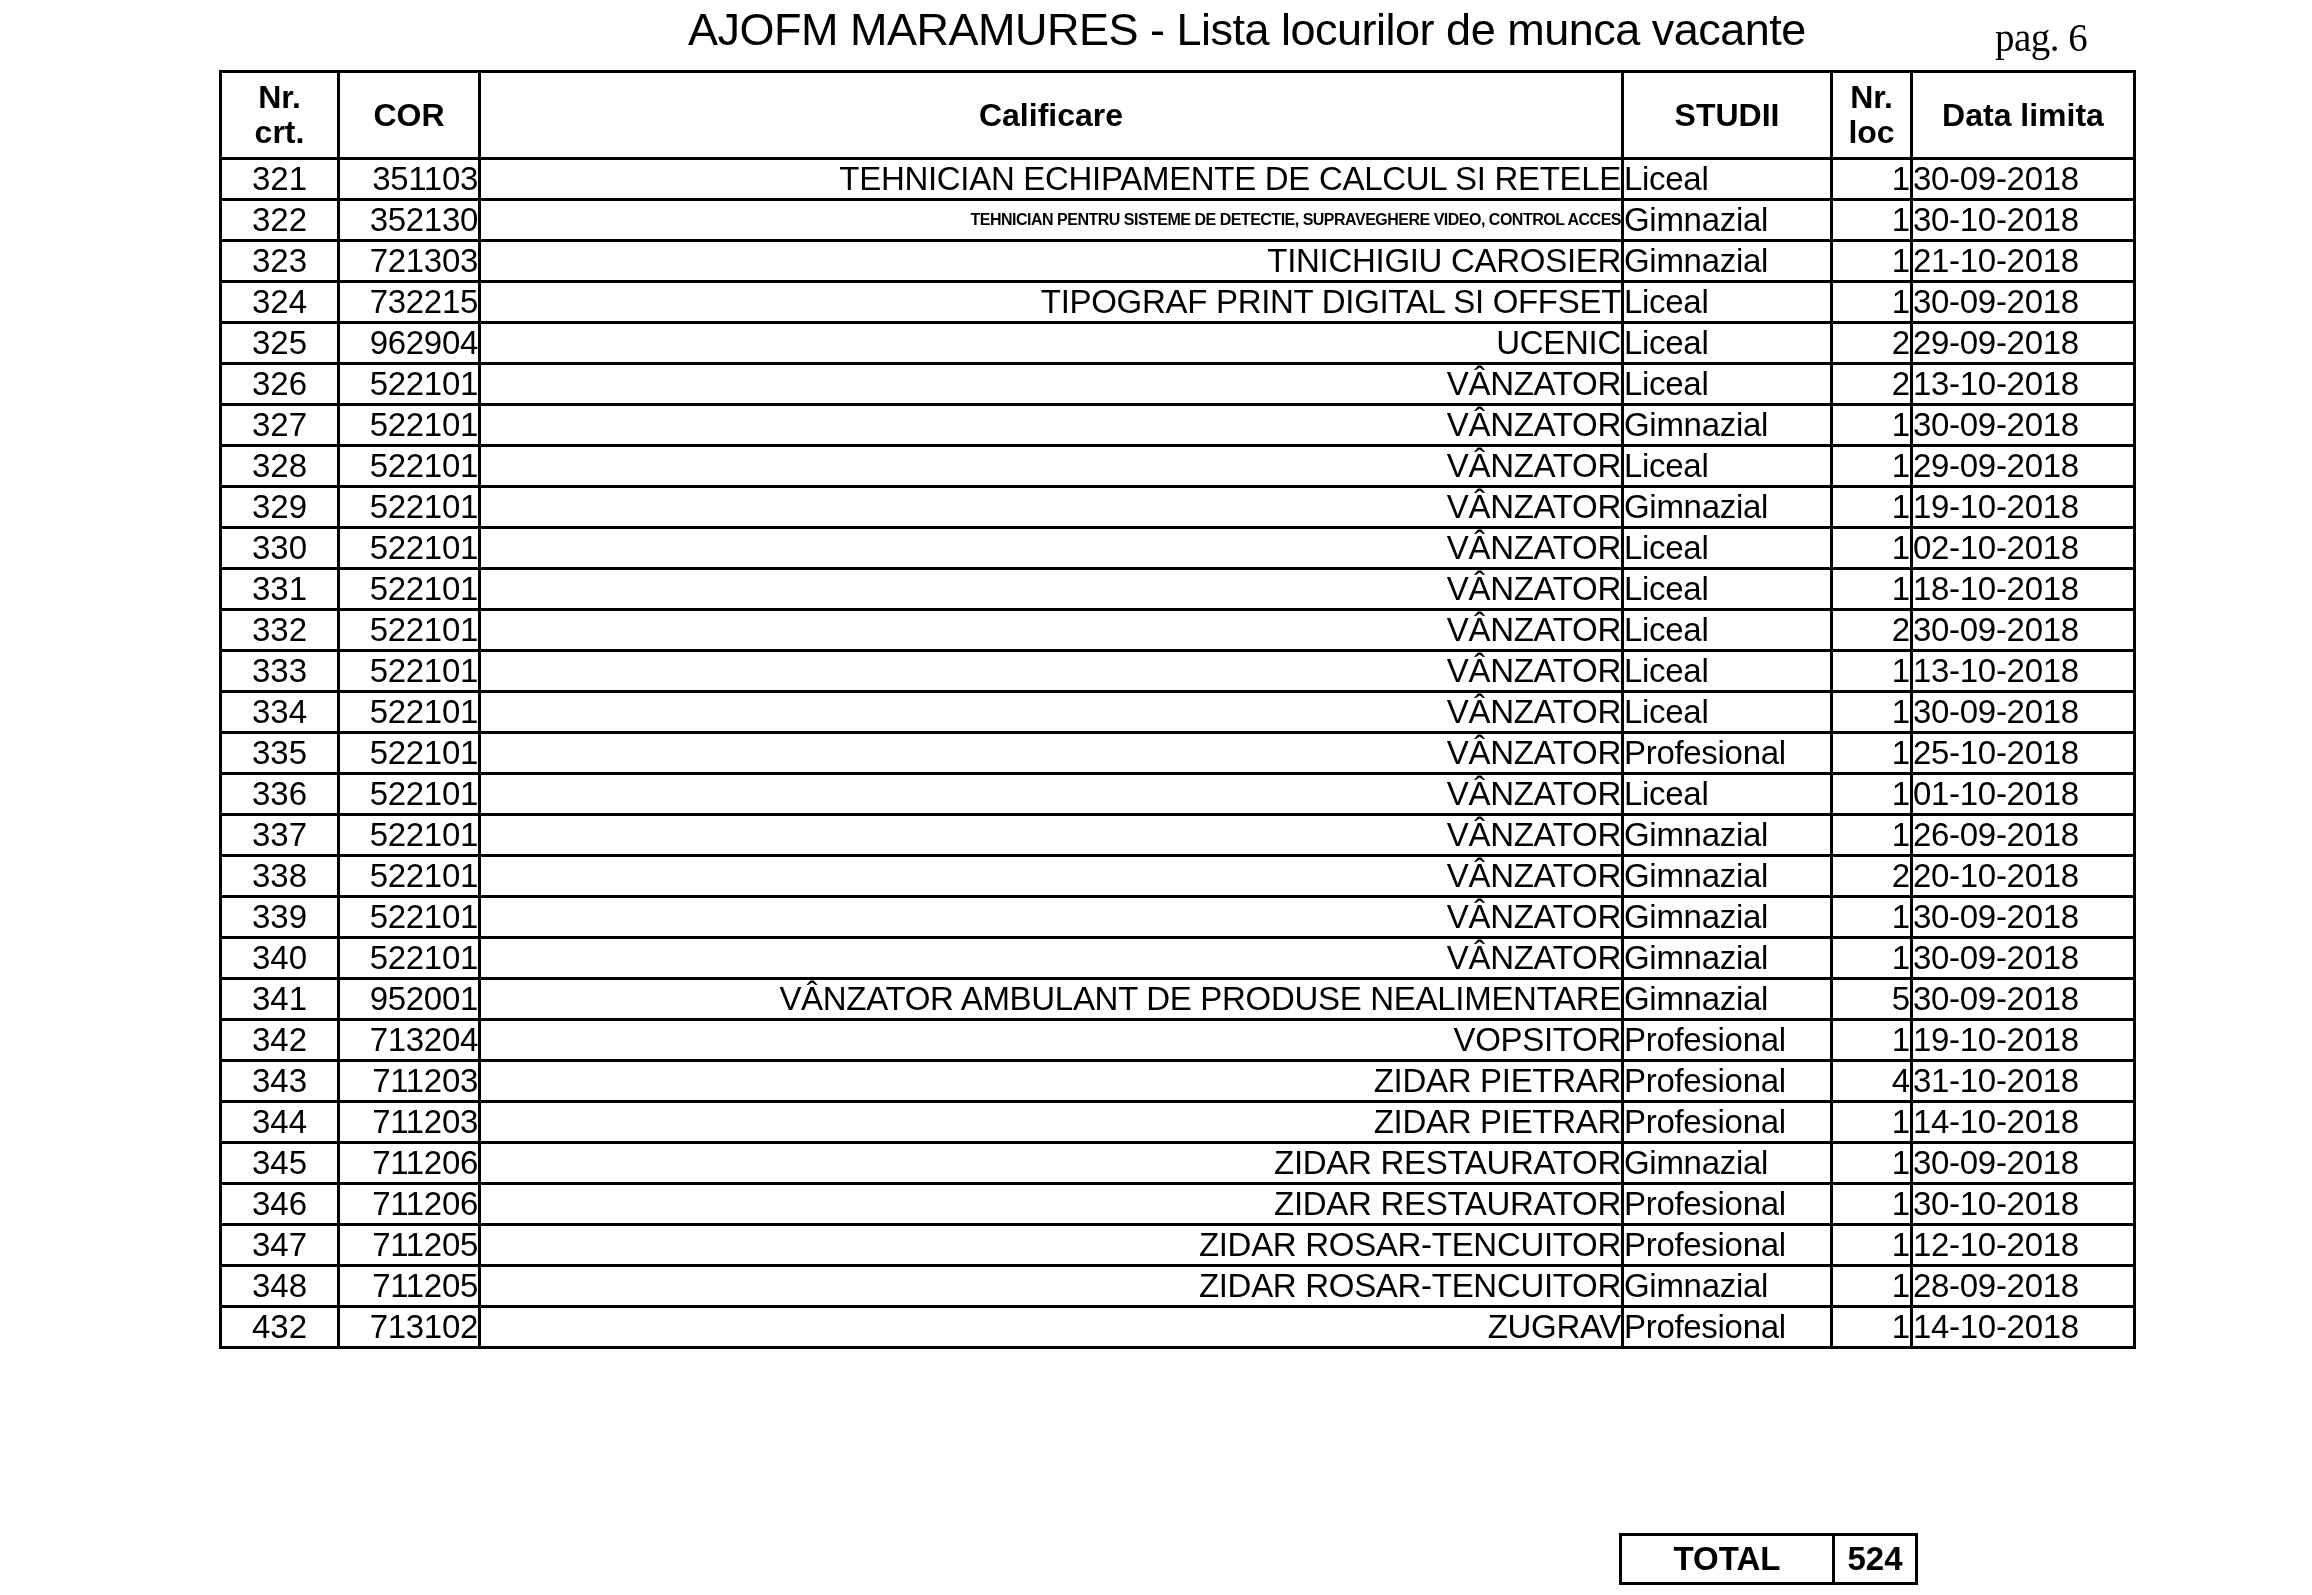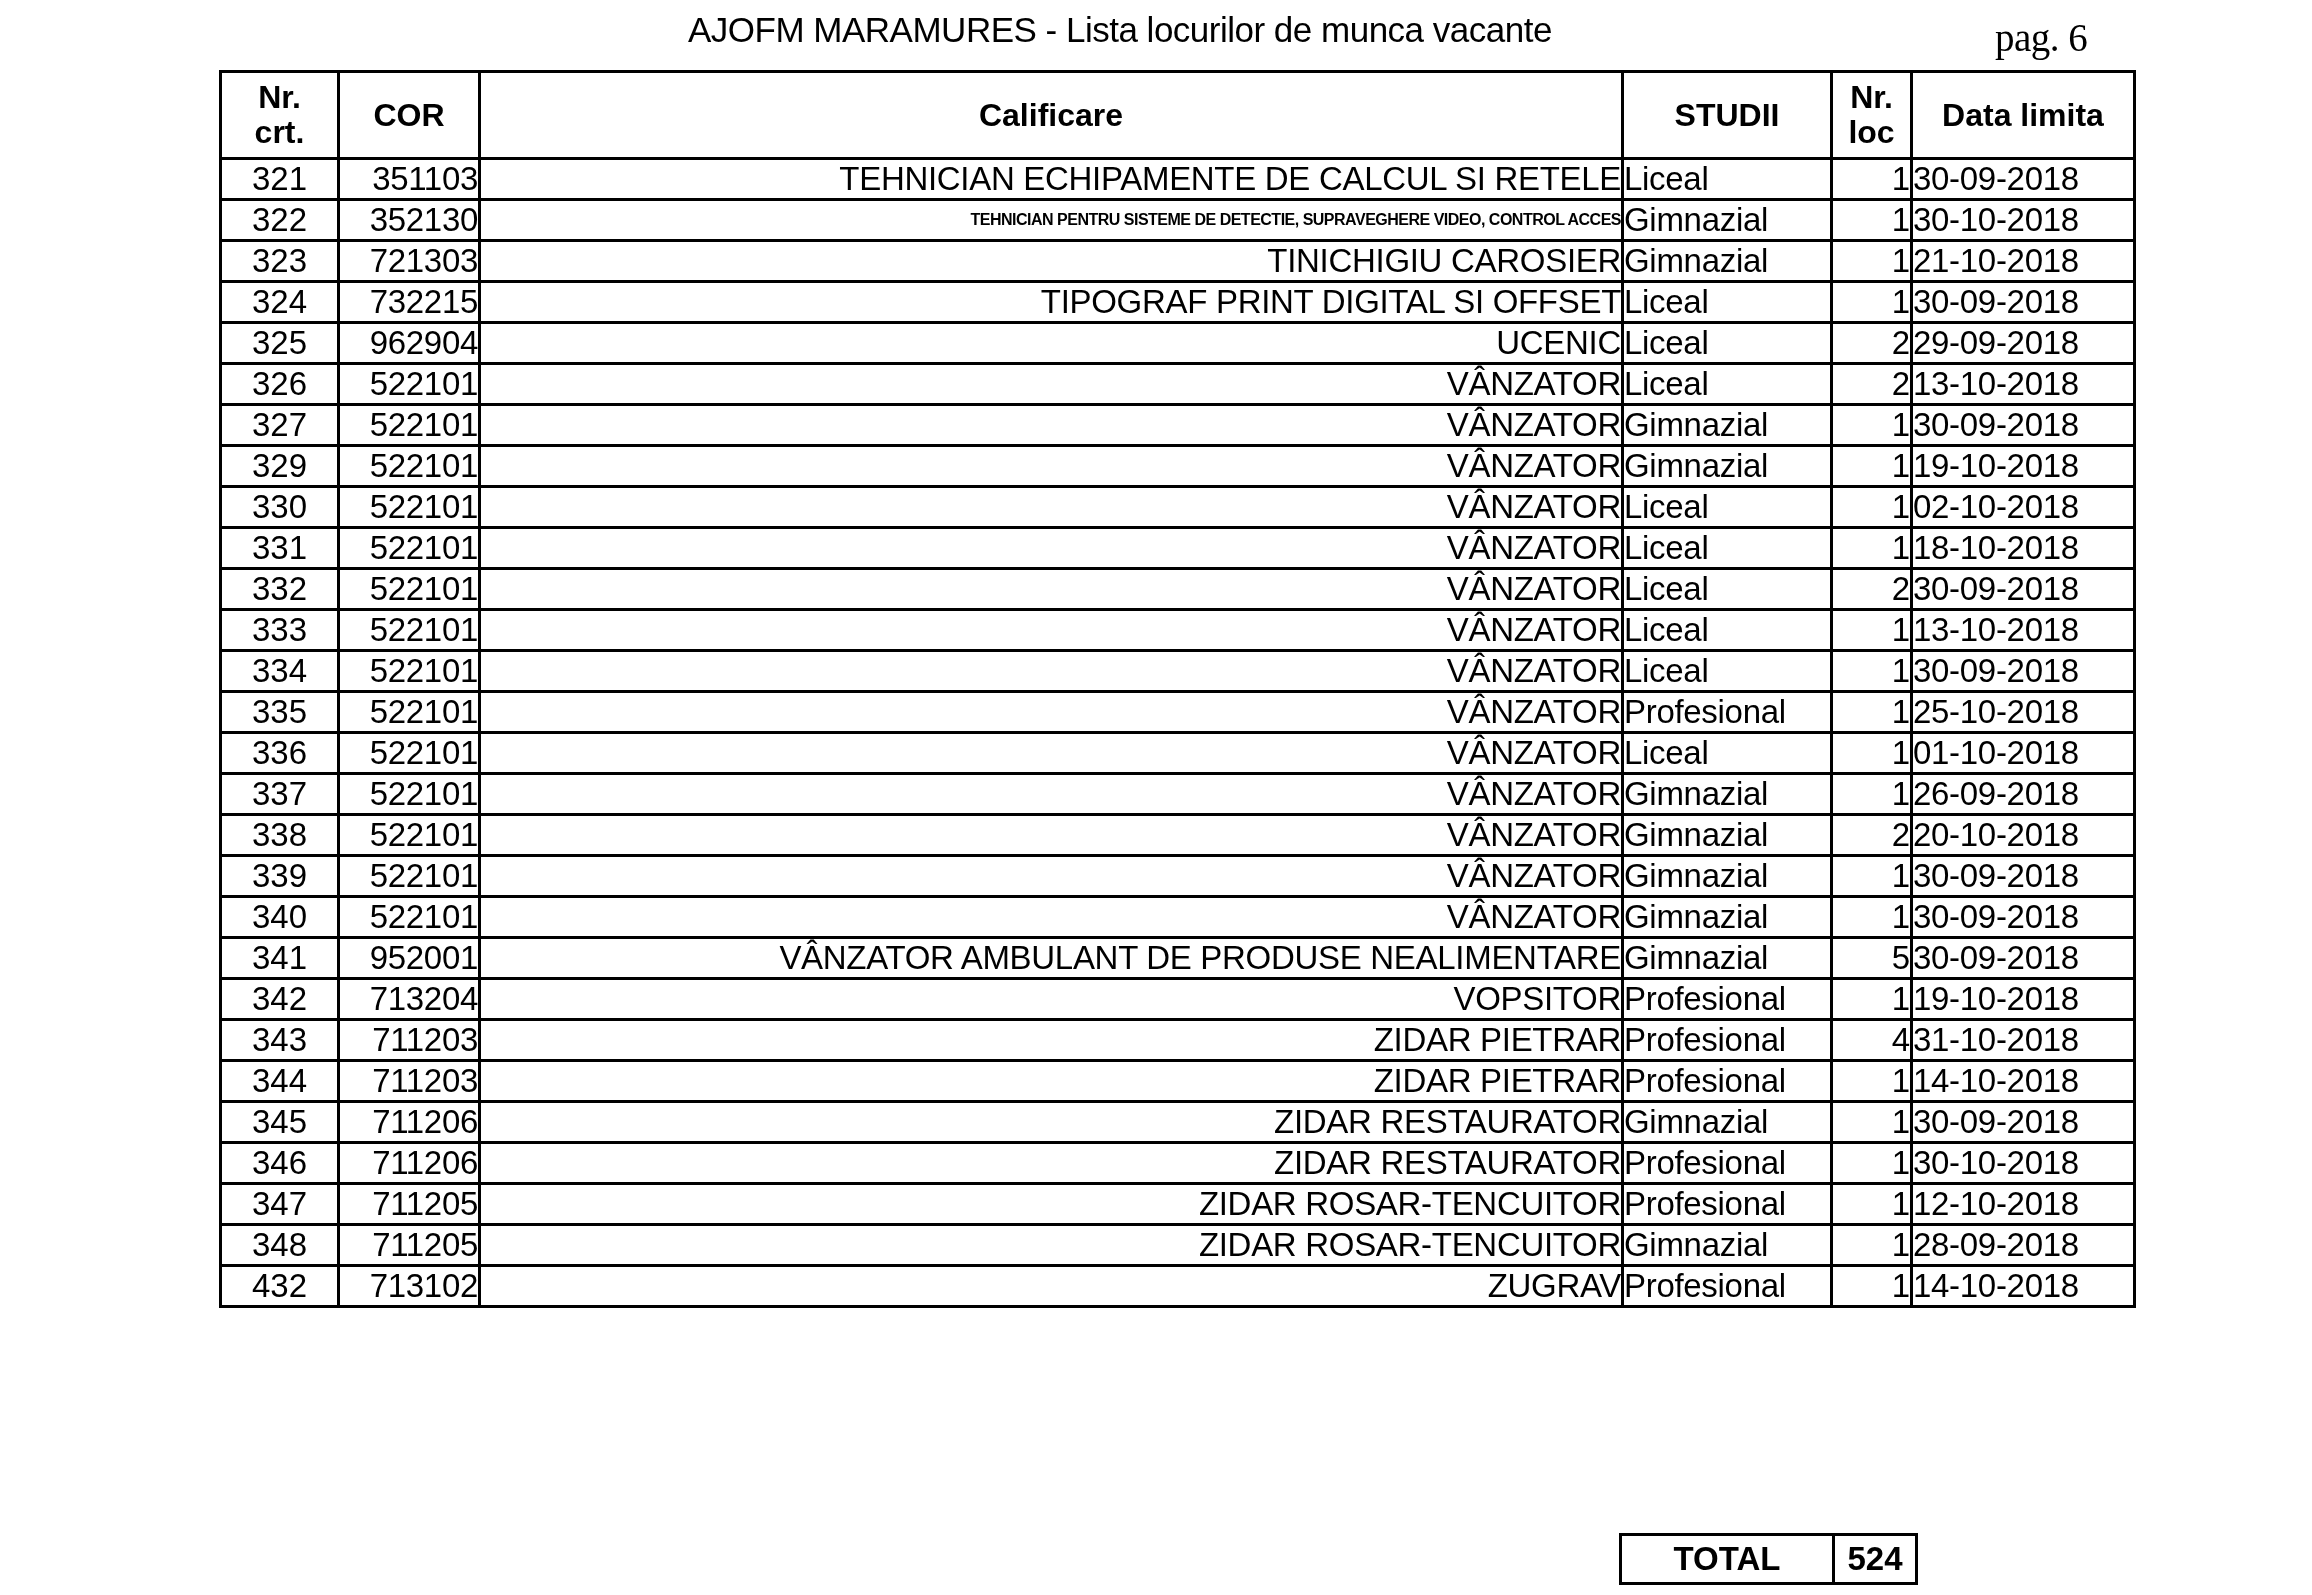--- a/index.html
+++ b/index.html
@@ -1,18 +1,18 @@
 <!DOCTYPE html>
 <html style="font-size:15px"><head>
 <meta charset="utf-8">
 <style>
   html, body { margin: 0; padding: 0; background: #ffffff; }
   body { width: 2313px; height: 1596px; position: relative; overflow: hidden;
          font-family: "Liberation Sans", "DejaVu Sans", sans-serif; color: #000; }
-  .title { position: absolute; top: 7.5px; left: 688px; width: 932px; font-size: 35px; line-height: 43px;
+  .title { position: absolute; top: 7.5px; left: 688px; width: 932px; font-size: 45px; line-height: 43px;
            white-space: nowrap; letter-spacing: -0.5px; }
   .page { position: absolute; top: 16px; left: 1995px; font-size: 39px; line-height: 43px; white-space: nowrap; letter-spacing: -0.5px; font-family: Liberation Serif, serif; }
   table.grid { position: absolute; left: 219px; top: 70px; border-collapse: collapse;
                table-layout: fixed; width: 1916px; padding-left: 18px; }
   table.grid td, table.grid th { border: 3.7px solid #000; padding: 0; overflow: hidden; white-space: nowrap; }
   table.grid th { height: 84px; font-weight: bold; font-size: 32px; line-height: 35px; text-align: center; vertical-align: middle; }
   table.grid td { height: 38px; font-size: 33px; line-height: 38px; vertical-align: middle; }
   td.c-nr { text-align: center; }
   td.c-cor { text-align: right; padding-right: 2.8px; letter-spacing: -0.3px; }
   td.c-cal { text-align: right; padding-left: 3.7px; letter-spacing: -0.3px; }
@@ -99,20 +99,28 @@
       </tr>
       <tr>
         <td class="c-nr">327</td>
         <td class="c-cor">522101</td>
         <td class="c-cal">VÂNZATOR</td>
         <td class="c-stu">Gimnazial</td>
         <td class="c-loc">1</td>
         <td class="c-dat">30-09-2018</td>
       </tr>
       <tr>
+        <td class="c-nr">328</td>
+        <td class="c-cor">522101</td>
+        <td class="c-cal">VÂNZATOR</td>
+        <td class="c-stu">Liceal</td>
+        <td class="c-loc">1</td>
+        <td class="c-dat">29-09-2018</td>
+      </tr>
+      <tr>
         <td class="c-nr">329</td>
         <td class="c-cor">522101</td>
         <td class="c-cal">VÂNZATOR</td>
         <td class="c-stu">Gimnazial</td>
         <td class="c-loc">1</td>
         <td class="c-dat">19-10-2018</td>
       </tr>
       <tr>
         <td class="c-nr">330</td>
         <td class="c-cor">522101</td>

